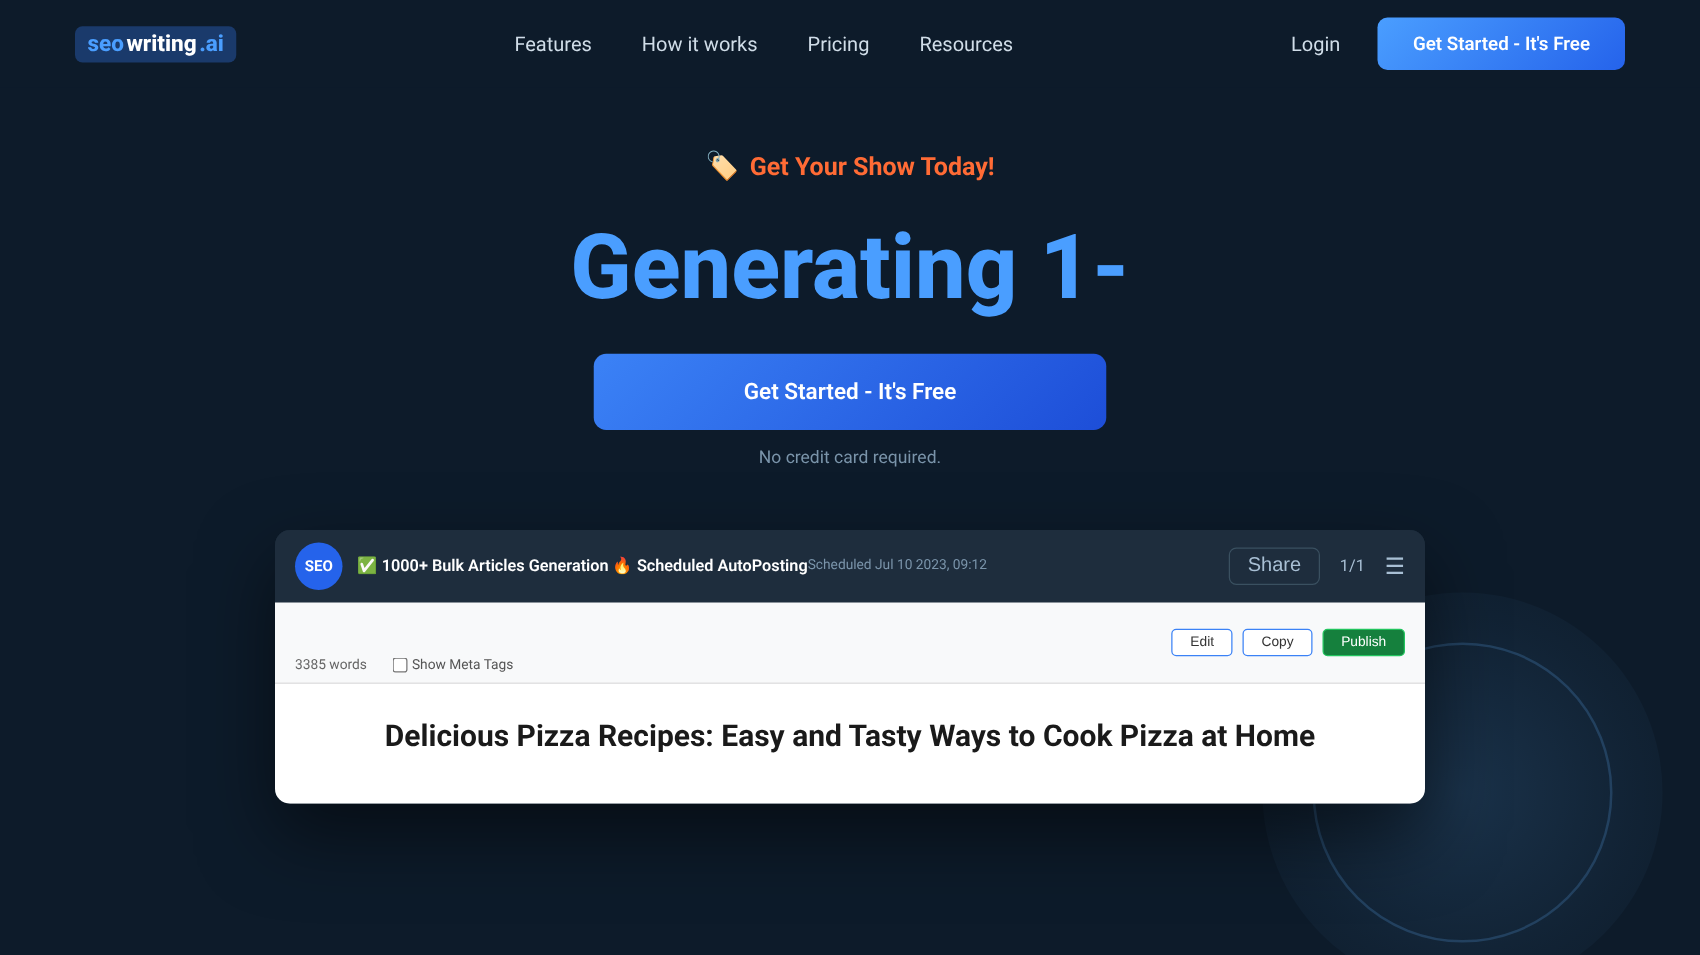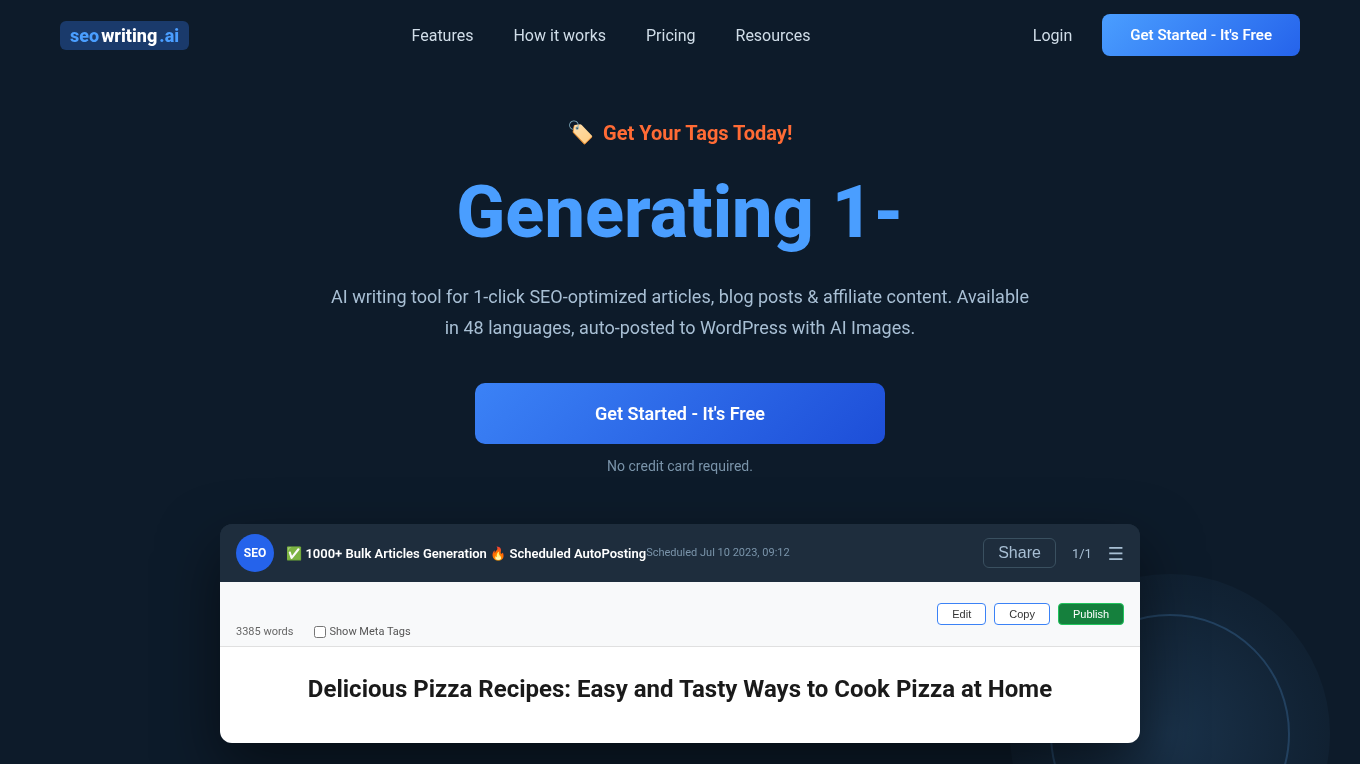--- a/index.html
+++ b/index.html
@@ -357,26 +357,25 @@
   <div class="nav-right">
     <a href="#" class="login-link">Login</a>
     <a href="#" class="btn-get-started-nav">Get Started - It's Free</a>
   </div>
 </nav>
 
 <section class="hero">
 
   <div class="badge">
     <span class="badge-icon">🏷️</span>
-    <span class="badge-text">Get Your Tags Today!</span>
+    <span class="badge-text">Get Your Show Today!</span>
   </div>
 
   <h1 class="hero-subtitle">Generating 1-</h1>
 
-  <p class="hero-desc">AI writing tool for 1-click SEO-optimized articles, blog posts &amp; affiliate content. Available in 48 languages, auto-posted to WordPress with AI Images.</p>
 
   <a href="#" class="btn-get-started-hero">Get Started - It's Free</a>
 
   <p class="no-credit">No credit card required.</p>
 
   <div class="demo-container">
 
     <div class="circle-decoration"></div>
     <div class="circle-decoration-inner"></div>
 

